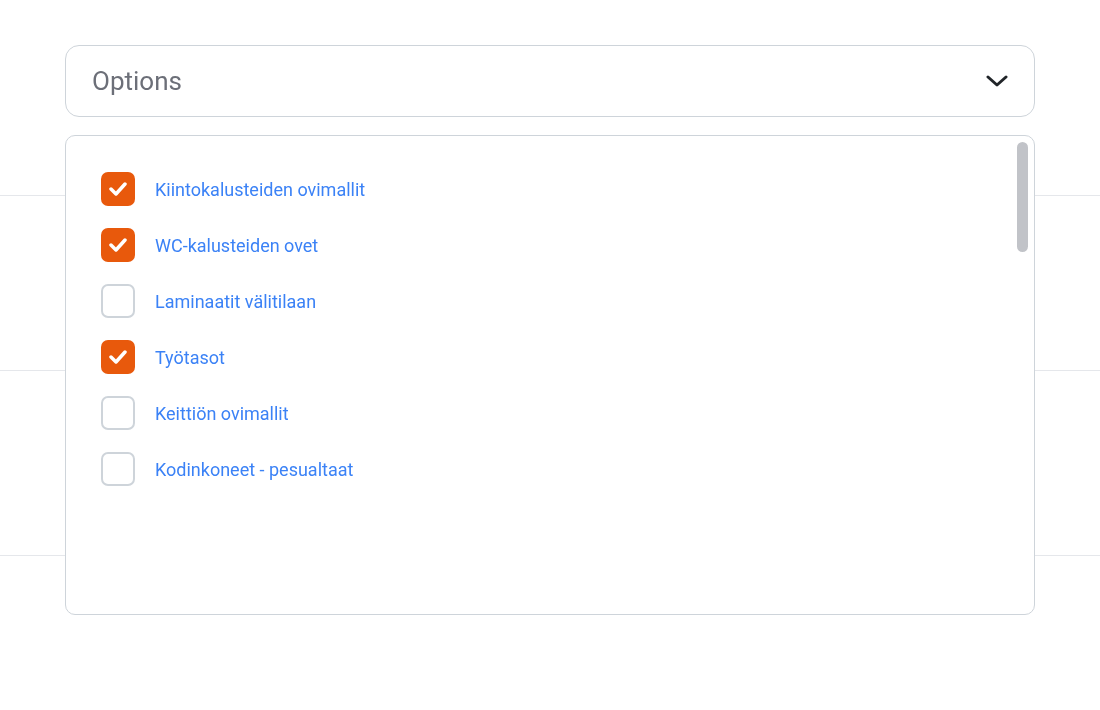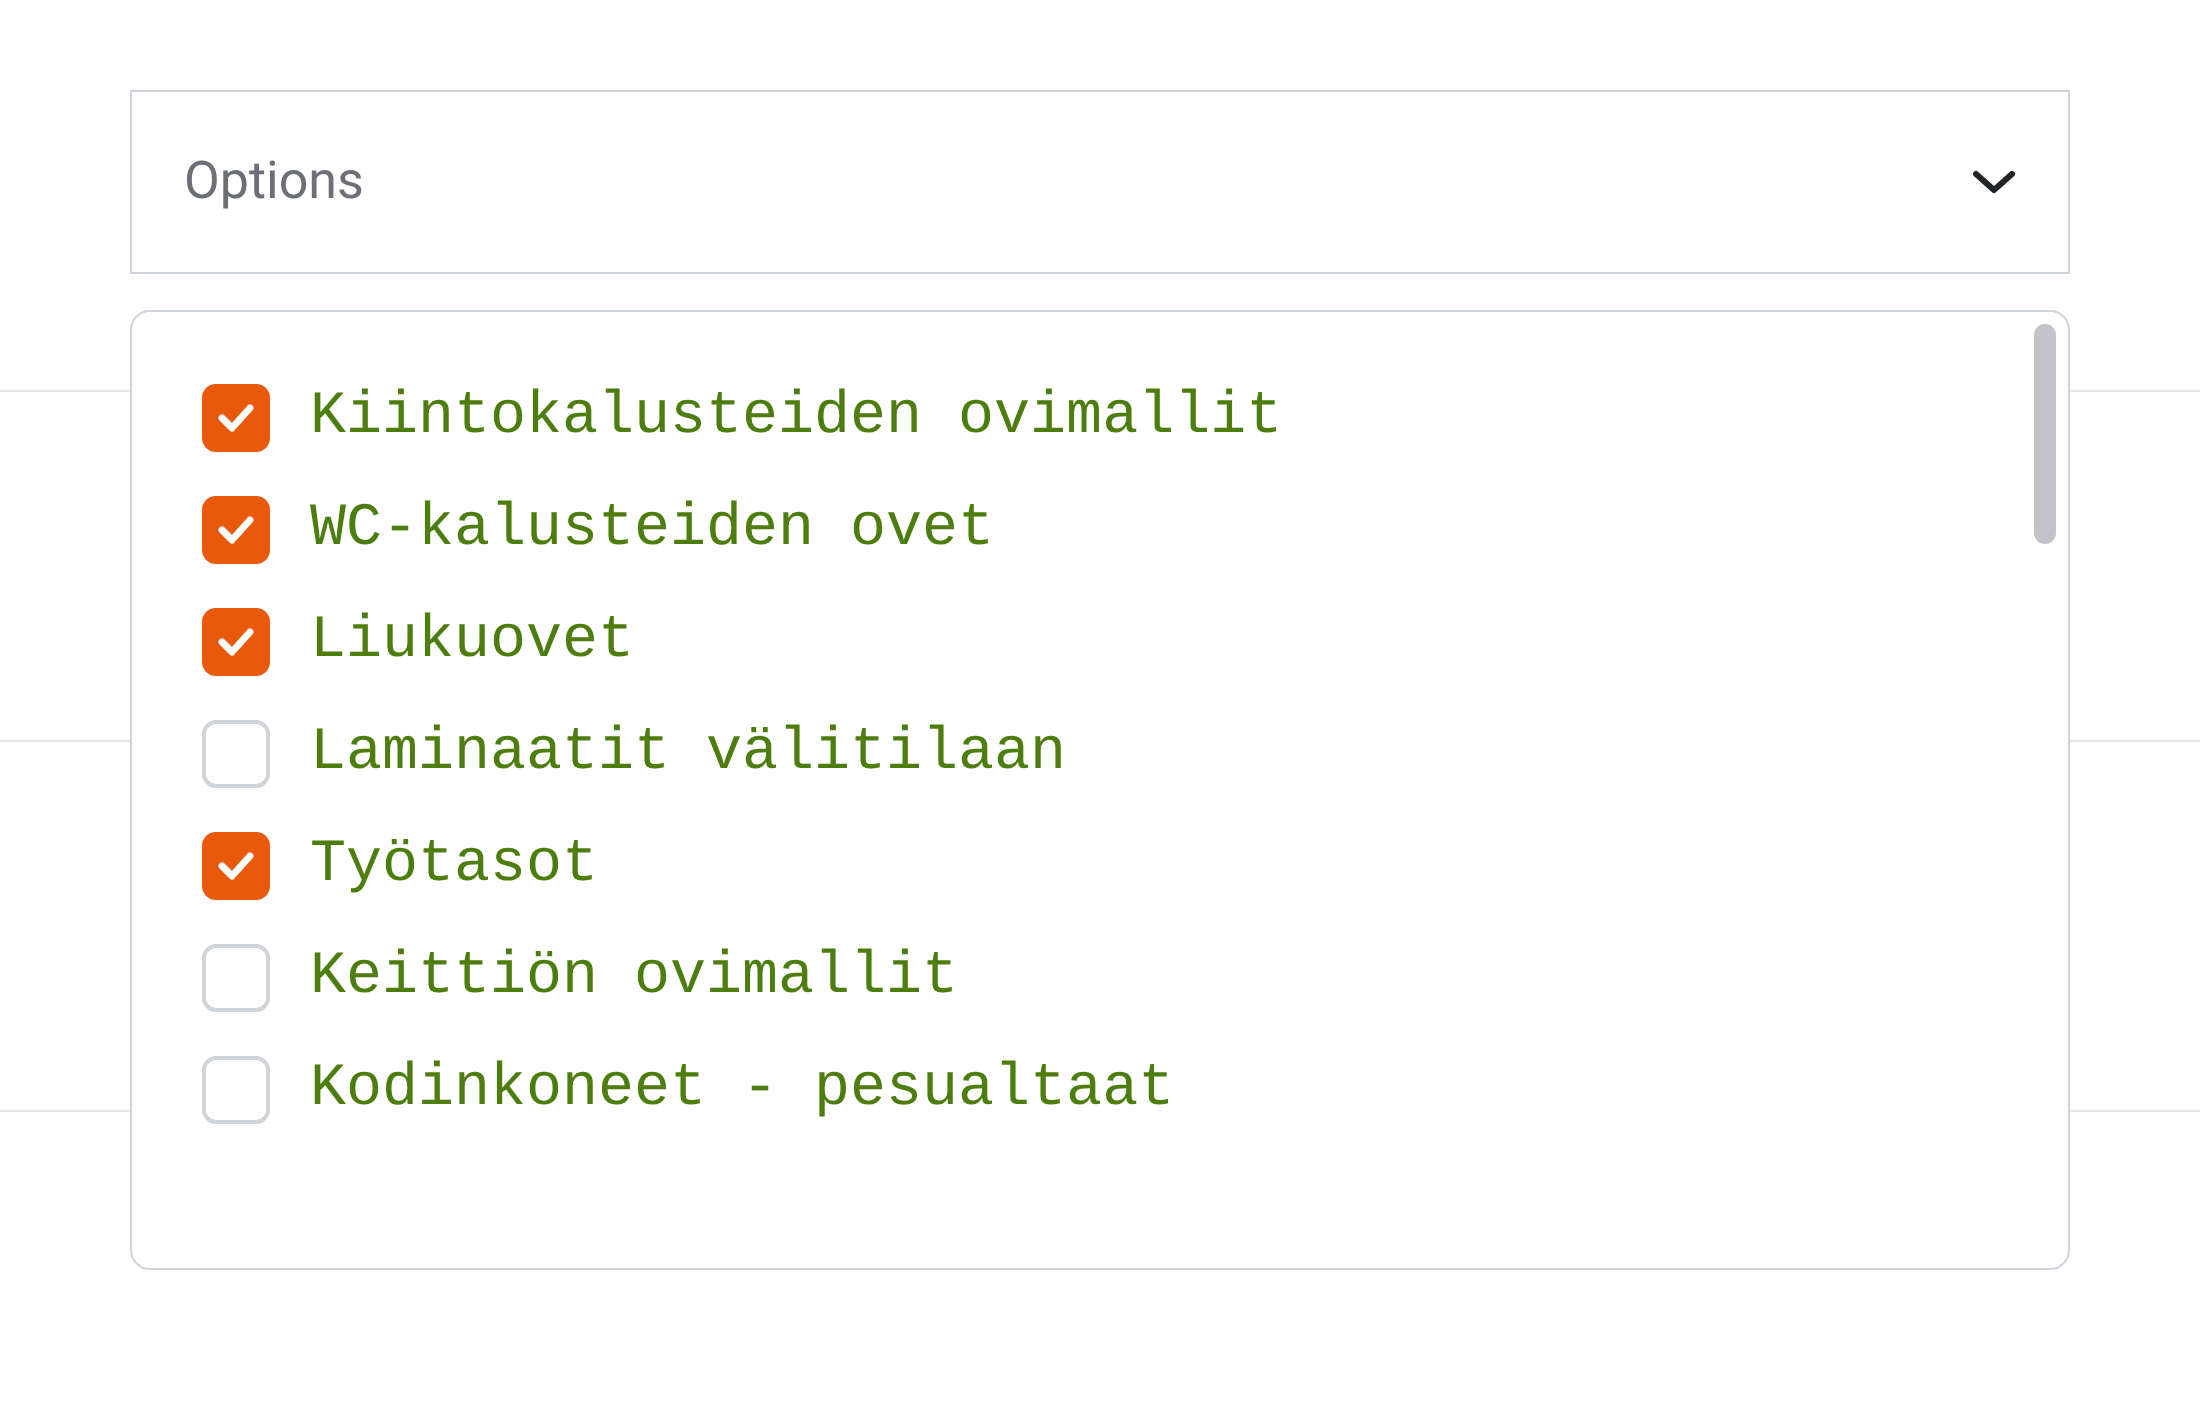--- a/index.html
+++ b/index.html
@@ -26,23 +26,23 @@
     .line1 { top: 195px; }
     .line2 { top: 370px; }
     .line3 { top: 555px; }
     .container {
       position: relative;
       padding: 45px 65px;
       z-index: 1;
     }
     .select-trigger {
       width: 100%;
-      height: 92px;
+      height: 72px;
       border: 1px solid #ced4da;
-      border-radius: 0;
+      border-radius: 14px;
       background: #ffffff;
       display: flex;
       align-items: center;
       justify-content: space-between;
       padding: 0 26px;
       cursor: pointer;
     }
     .select-trigger-label {
       font-size: 26px;
       color: #6c6f78;
@@ -103,23 +103,22 @@
     .checkbox.checked svg {
       width: 18px;
       height: 14px;
       stroke: #ffffff;
       stroke-width: 3.5;
       fill: none;
       stroke-linecap: round;
       stroke-linejoin: round;
     }
     .option-label {
-      font-size: 30px;
-      color: #4d7c0f;
-      font-family: Liberation Mono, monospace;
+      font-size: 18px;
+      color: #3b82f6;
     }
     .scrollbar-track {
       position: absolute;
       top: 6px;
       right: 6px;
       bottom: 6px;
       width: 15px;
     }
     .scrollbar-thumb {
       position: absolute;
@@ -163,28 +162,20 @@
 
       <div class="option-item">
         <div class="checkbox checked">
           <svg viewBox="0 0 18 14">
               <polyline points="2,7 7,12 16,2"></polyline>
             </svg>
         </div>
         <span class="option-label">WC-kalusteiden ovet</span>
       </div>
 
-      <div class="option-item">
-        <div class="checkbox checked">
-          <svg viewBox="0 0 18 14">
-              <polyline points="2,7 7,12 16,2"></polyline>
-            </svg>
-        </div>
-        <span class="option-label">Liukuovet</span>
-      </div>
 
       <div class="option-item">
         <div class="checkbox unchecked"></div>
         <span class="option-label">Laminaatit välitilaan</span>
       </div>
 
       <div class="option-item">
         <div class="checkbox checked">
           <svg viewBox="0 0 18 14">
               <polyline points="2,7 7,12 16,2"></polyline>

